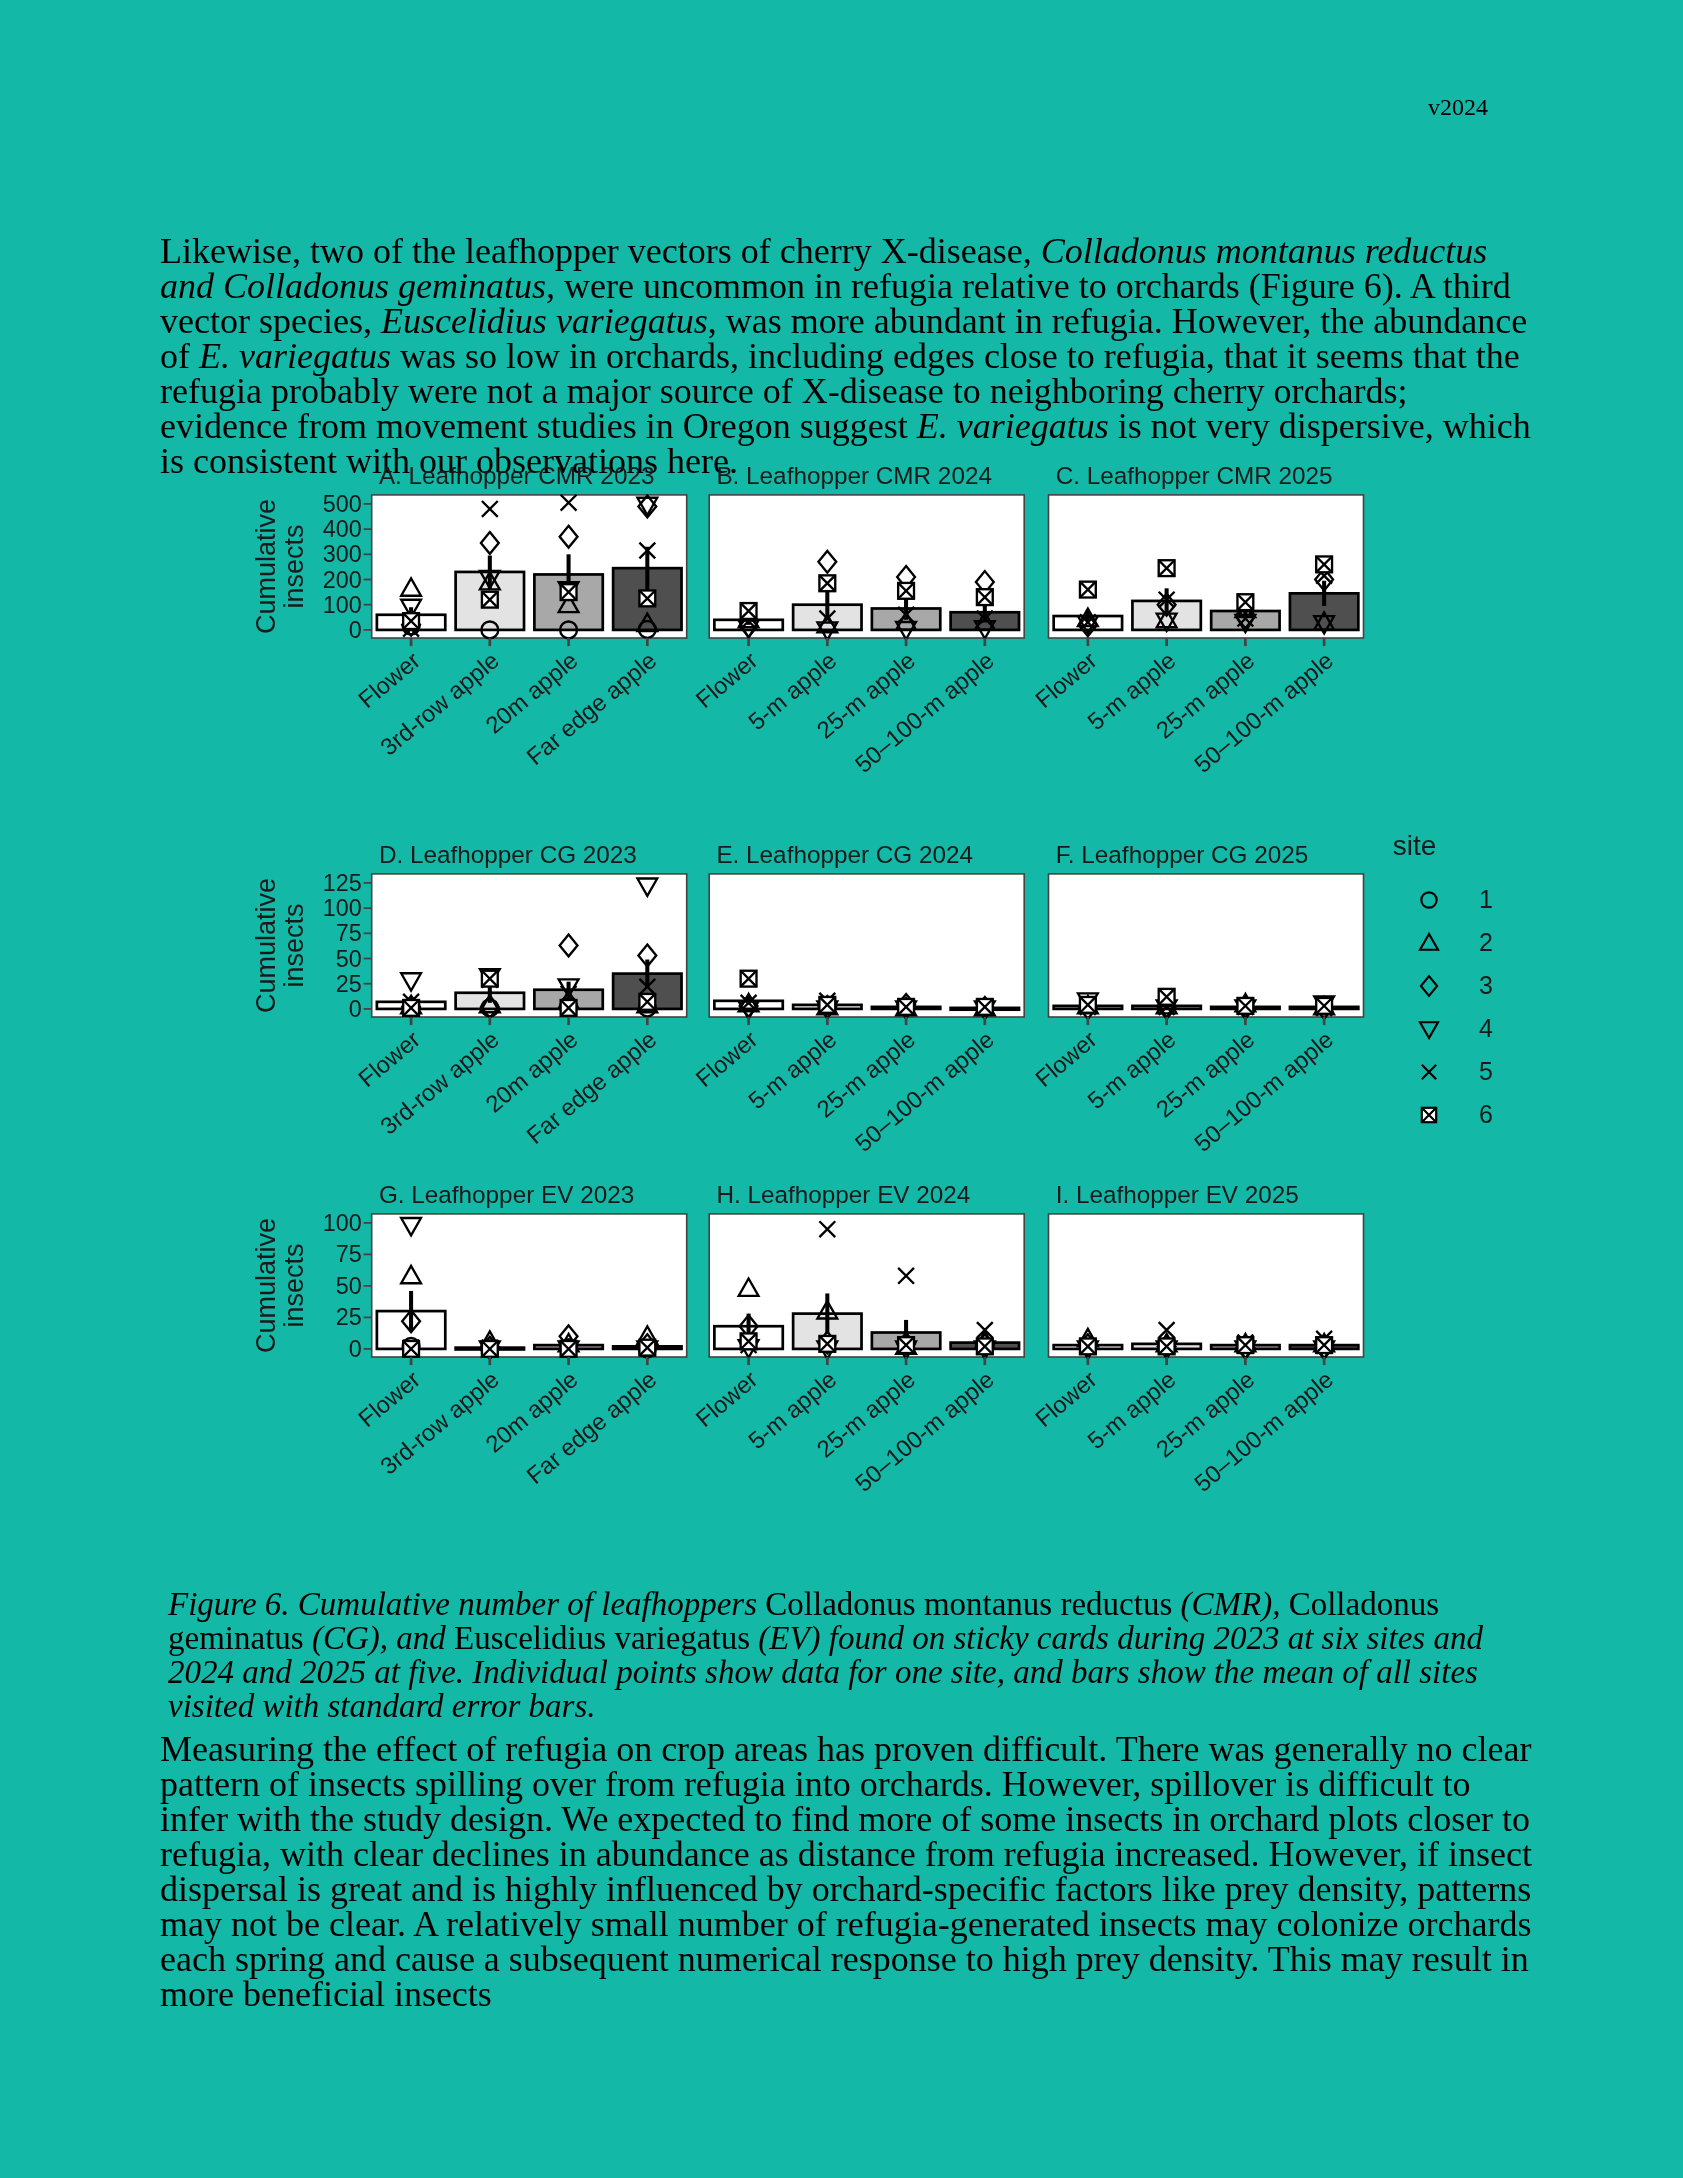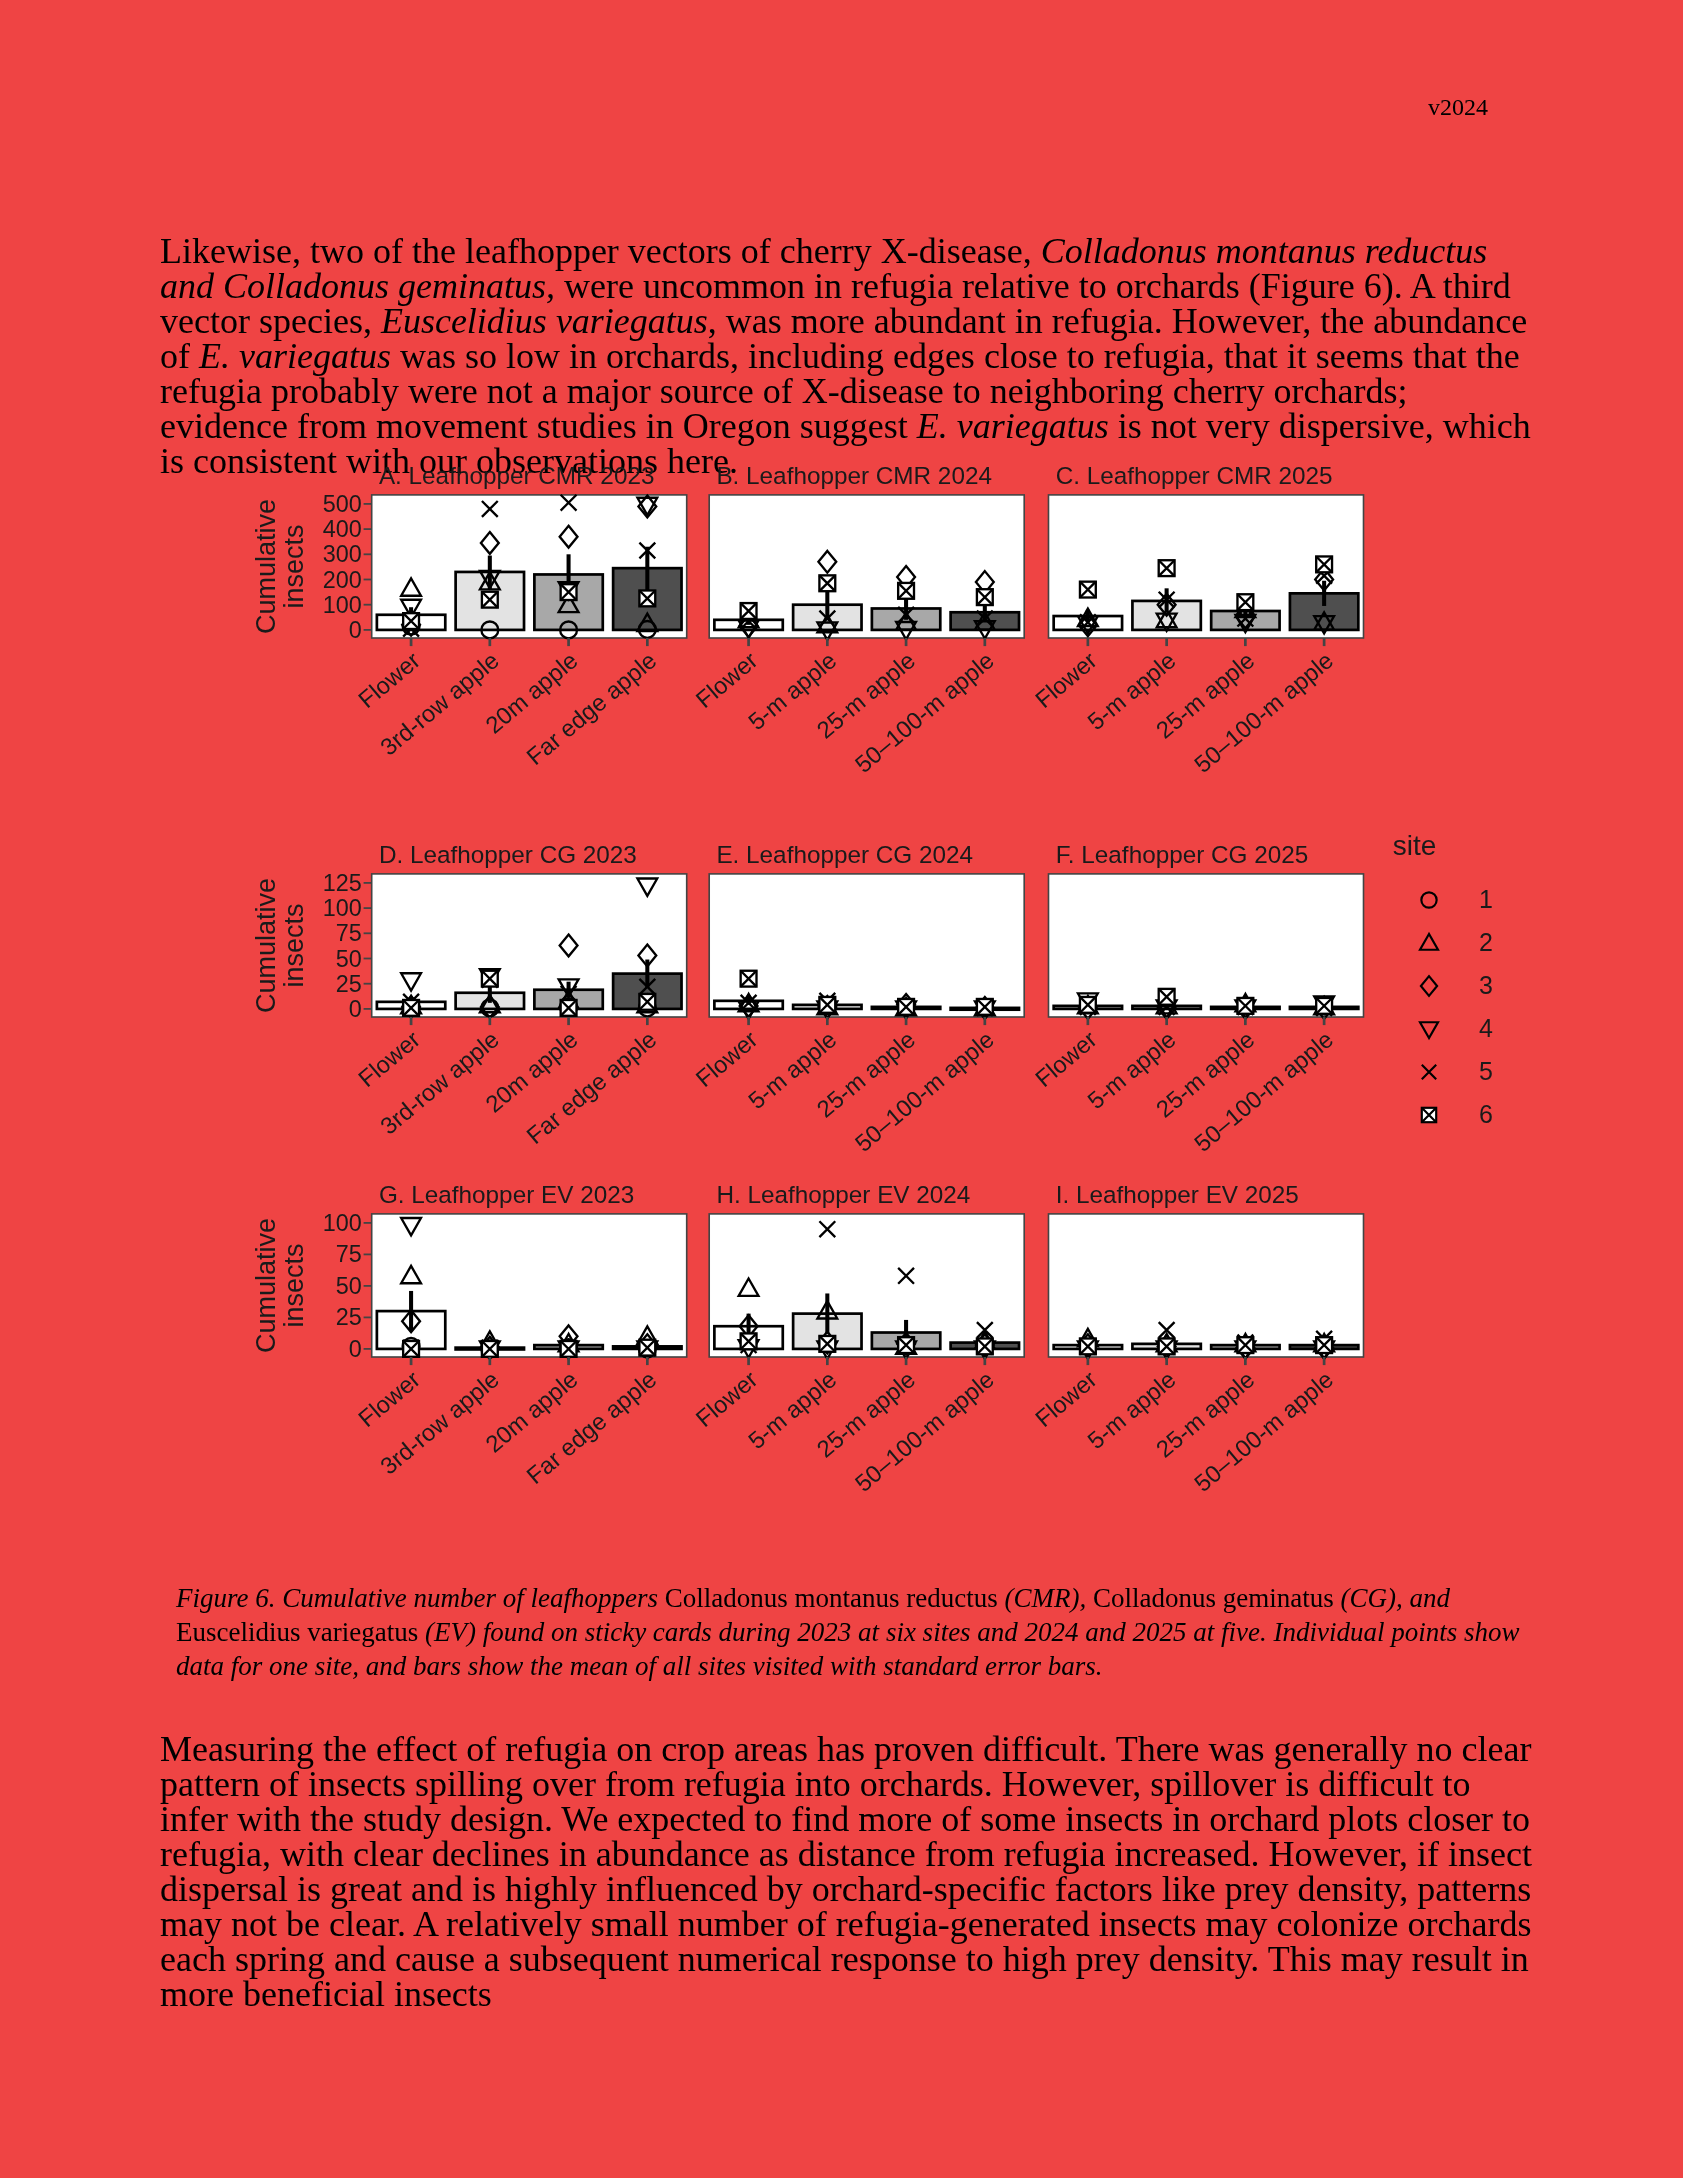--- a/index.html
+++ b/index.html
@@ -1,24 +1,24 @@
 <!DOCTYPE html>
 <html style="font-size:14.4px"><head>
 <meta charset="utf-8">
 <style>
   html,body{margin:0;padding:0;background:#888;}
-  .page{position:relative;width:1683px;height:2178px;background:#ef4444;
+  .page{position:relative;width:1683px;height:2178px;background:#14b8a6;
         font-family:"Liberation Serif",serif;color:#000;overflow:hidden;}
   .version{position:absolute;left:1428px;top:94px;font-size:24px;}
   .para{position:absolute;left:160px;width:1375px;font-size:36px;line-height:35px;}
   #para-intro{top:198px;}
   #para-discussion{top:1696px;}
   .para .em-seg{font-style:italic;}
-  .caption{position:absolute;left:176px;top:1554px;width:1375px;
-           font-size:27px;line-height:34px;font-style:italic;}
+  .caption{position:absolute;left:168px;top:1554px;width:1375px;
+           font-size:33px;line-height:34px;font-style:italic;}
   .caption .em-seg{font-style:normal;}
   .chart-row{position:absolute;left:216px;width:1170px;height:353px;}
   #chart-row-0{top:466px;}
   #chart-row-1{top:833px;margin-top:12px;}
   #chart-row-2{top:1185px;}
   .legend{position:absolute;left:1391px;top:830px;
           font-family:"Liberation Sans",sans-serif;color:#1a1a1a;}
   .legend-title{font-size:28px;margin:0 0 16px 1.8px;}
   .legend-item{display:flex;align-items:center;height:43px;}
   .legend-item svg{margin-left:20px;display:block;}

